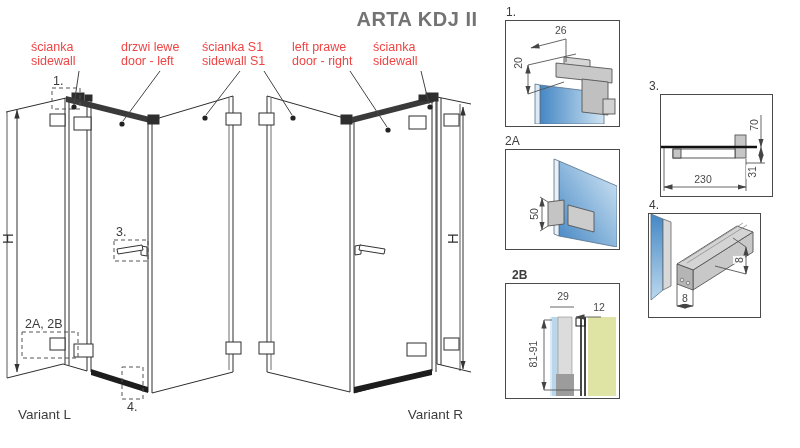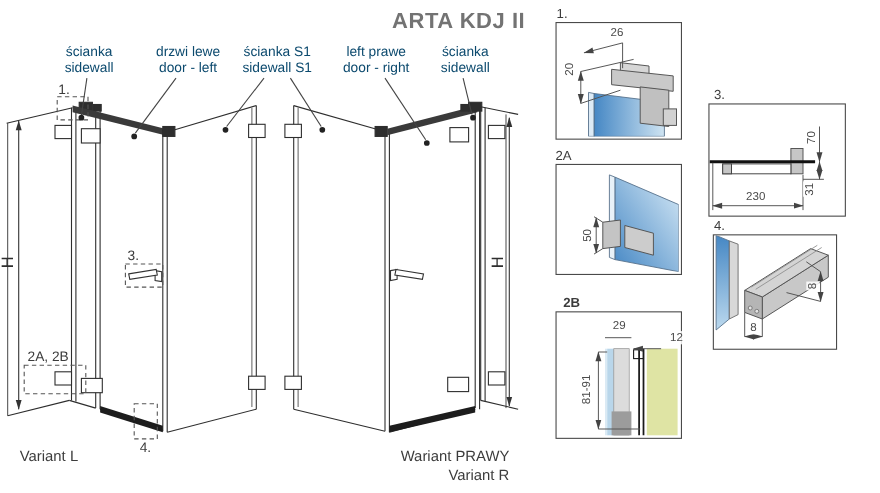--- a/index.html
+++ b/index.html
@@ -1,18 +1,18 @@
 <!DOCTYPE html>
 <html><head>
 <meta charset="utf-8">
 <style>
   html,body{margin:0;padding:0;background:#fff;}
   #canvas{position:relative;width:800px;height:448px;background:#fff;overflow:hidden;
           font-family:"Liberation Sans",sans-serif;}
-  .lbl{position:absolute;font-size:12.5px;line-height:14px;color:#0c4a6e;text-align:center;width:100px;}
+  .lbl{position:absolute;font-size:12.5px;line-height:14px;color:#ef4444;width:100px;}
   .title{position:absolute;font-size:20px;font-weight:bold;color:#737373;text-align:center;width:170px;letter-spacing:.5px;}
   .variant{position:absolute;font-size:13.5px;line-height:17px;color:#3c3c3c;}
   .callout{position:absolute;font-size:12.5px;color:#3c3c3c;}
   .hdim{position:absolute;font-size:15px;color:#2e2e2e;transform:rotate(-90deg);transform-origin:center;}
   .dbox{position:absolute;border:1px solid #4a4a4a;background:#fff;text-align:center;}
   .dlab{position:absolute;font-size:12px;color:#3c3c3c;}
   .dim{position:absolute;font-size:10.5px;color:#4a4a4a;background:rgba(255,255,255,.85);padding:0 1px;white-space:nowrap;}
   .dimr{transform:translate(-50%,-50%) rotate(-90deg);}
   .dimc{transform:translate(-50%,-50%);}
   svg{position:absolute;left:0;top:0;display:block;}
@@ -158,21 +158,20 @@
   <div class="callout" style="left:25px;top:317px;">2A, 2B</div>
   <div class="callout" style="left:127px;top:400px;">4.</div>
 
   <div class="hdim" style="left:2px;top:230px;">H</div>
   <div class="hdim" style="left:447px;top:230px;">H</div>
 
   <div class="variant" style="left:18px;top:406px;">
       <div>Variant L</div>
   </div>
   <div class="variant" style="left:340px;top:406px;width:123px;text-align:right;">
-    <div>Wariant PRAWY</div>
       <div>Variant R</div>
   </div>
 
   <div class="dlab" style="left:506px;top:5px;">1.</div>
   <div class="dbox" style="left:505px;top:20px;width:113px;height:105px;">
     <svg width="111" height="103" viewBox="0 0 111 103">
       <defs>
         <linearGradient id="gd1" x1="0" y1="0" x2="1" y2="0">
           <stop offset="0" stop-color="#4587c4"></stop>
             <stop offset="1" stop-color="#cfe4f2"></stop>
@@ -255,26 +254,26 @@
       <rect x="70" y="34" width="9" height="8" fill="none" stroke="#1a1a1a" stroke-width="1"></rect>
       <g stroke="#555" stroke-width="0.9" fill="none">
         <line x1="44" y1="23" x2="68" y2="23"></line>
         <line x1="70" y1="33" x2="95" y2="33" marker-start="url(#m3s)"></line>
         <line x1="38" y1="36" x2="38" y2="106" marker-start="url(#m3s)" marker-end="url(#m3e)"></line>
         <line x1="38" y1="106" x2="76" y2="106"></line>
         <line x1="38" y1="36" x2="46" y2="36"></line>
       </g>
     </svg>
     <span class="dim dimc" style="left:57px;top:12px;">29</span>
-    <span class="dim dimc" style="left:93px;top:23px;margin-left:16px;">12</span>
+    <span class="dim dimc" style="left:93px;top:23px;">12</span>
     <span class="dim dimr" style="left:27px;top:70px;">81-91</span>
   </div>
 
   <div class="dlab" style="left:649px;top:79px;">3.</div>
-  <div class="dbox" style="left:644px;top:94px;width:111px;height:101px;padding-left:12px;">
+  <div class="dbox" style="left:660px;top:94px;width:111px;height:101px;">
     <svg width="109" height="99" viewBox="0 0 109 99">
       <defs>
         <marker id="m4e" markerWidth="10" markerHeight="8" refX="8.5" refY="3.5" orient="auto" markerUnits="userSpaceOnUse">
             <path d="M0,0.8 L9,3.5 L0,6.2 z" fill="#444"></path>
           </marker>
         <marker id="m4s" markerWidth="10" markerHeight="8" refX="0.5" refY="3.5" orient="auto" markerUnits="userSpaceOnUse">
             <path d="M9,0.8 L0,3.5 L9,6.2 z" fill="#444"></path>
           </marker>
       </defs>
       <rect x="74" y="40" width="11" height="23" fill="#c6c6c6" stroke="#555" stroke-width="0.9"></rect>

